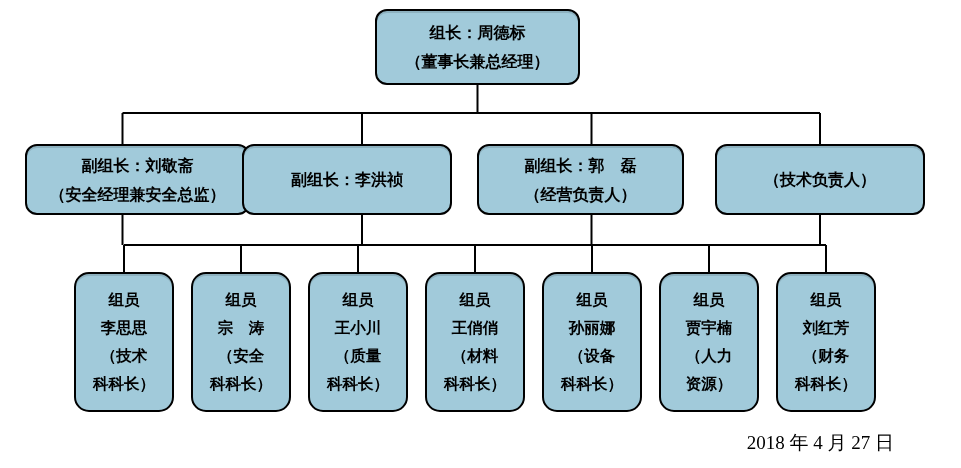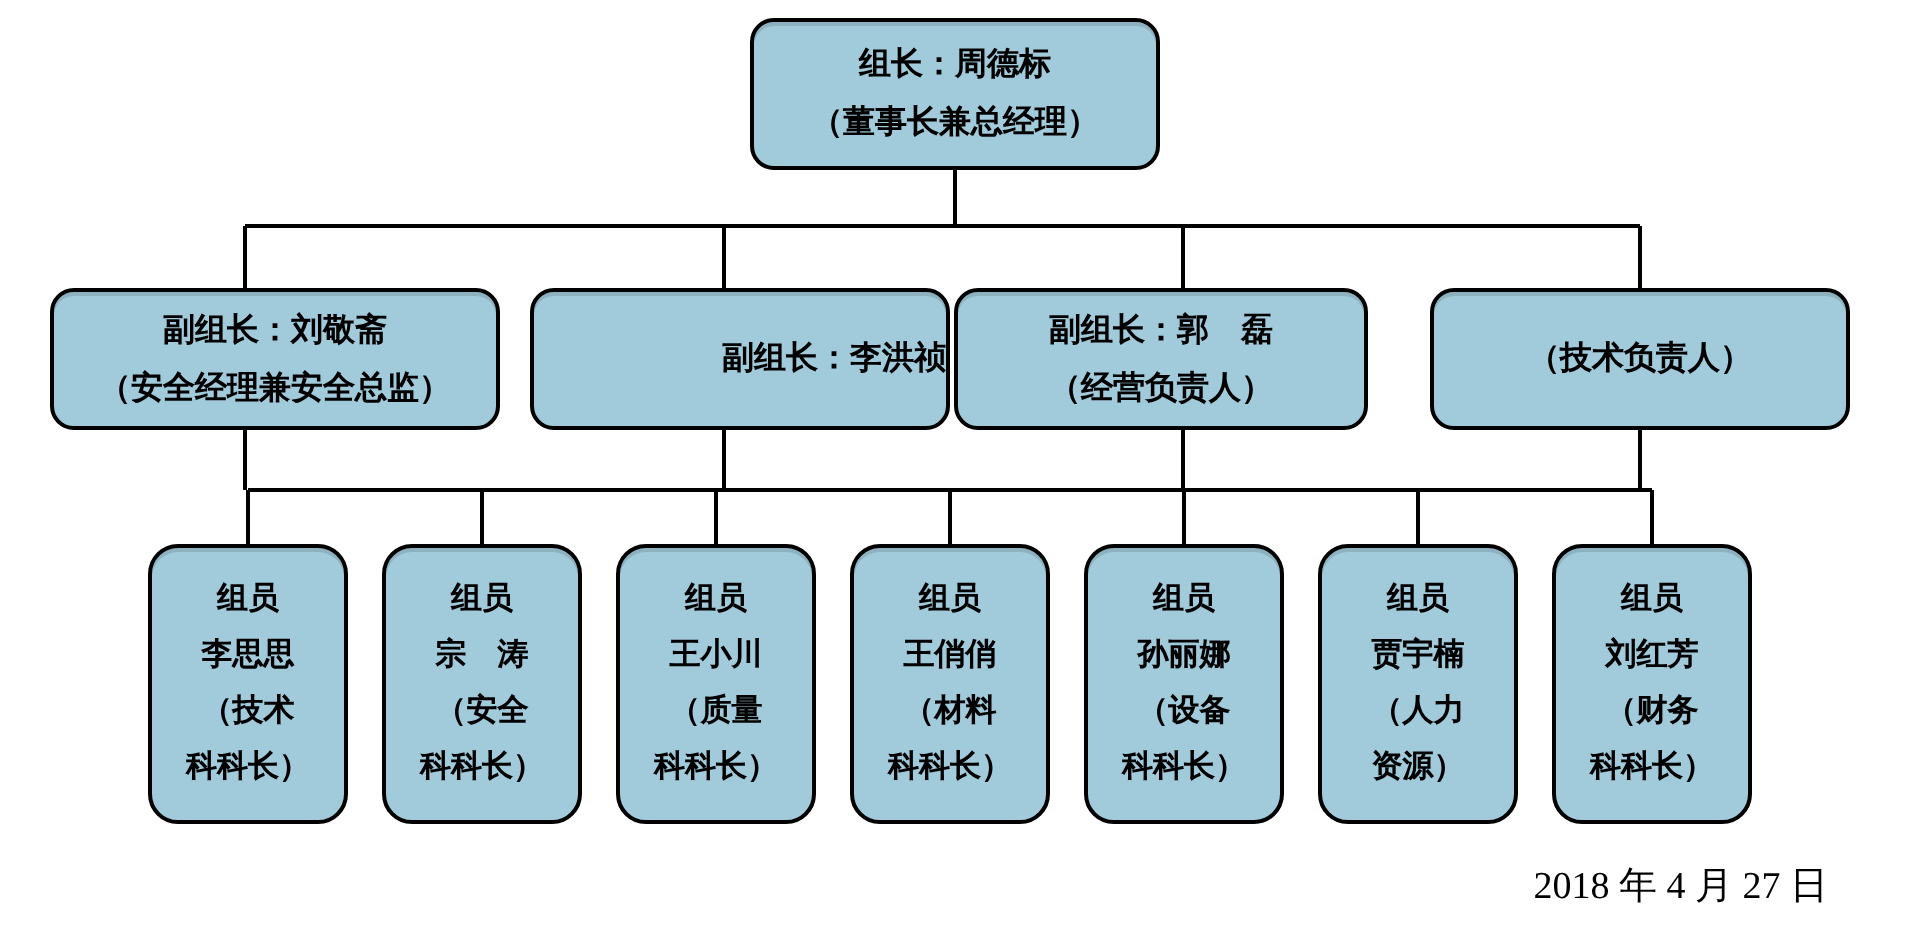--- a/index.html
+++ b/index.html
@@ -39,33 +39,33 @@
     align-items: center;
     text-align: center;
     font-weight: bold;
     color: var(--text);
     box-shadow: inset 0 2px 0 rgba(0,0,0,0.12);
   }
   .node span { display: block; white-space: pre; }
   #leader { left: 375px; top: 9px;  width: 205px; height: 76px; font-size: 16px; line-height: 29px; }
   .deputy  { top: 144px; height: 71px; font-size: 16px; line-height: 29px; }
   #d1 { left: 25px;  width: 225px; }
-  #d2 { left: 265px; width: 210px; align-items: flex-end; }
+  #d2 { left: 242px; width: 210px; }
   #d3 { left: 477px; width: 207px; }
   #d4 { left: 715px; width: 210px; }
   .member {
     top: 272px; width: 100px; height: 140px;
     font-size: 15.5px; line-height: 28px; border-radius: 15px; text-align: center;
   }
   #m1 { left: 74px; }  #m2 { left: 191px; } #m3 { left: 308px; }
   #m4 { left: 425px; } #m5 { left: 542px; } #m6 { left: 659px; }
   #m7 { left: 776px; }
   .date {
     position: absolute;
-    top: 430px; right: 16px;
+    top: 430px; right: 36px;
     font-family: "Liberation Serif", "DejaVu Serif", serif;
     font-size: 19px;
     color: var(--text);
     white-space: pre;
   }
   line { stroke: var(--connector); stroke-width: 2; }
 </style>
 </head>
 <body>
 

